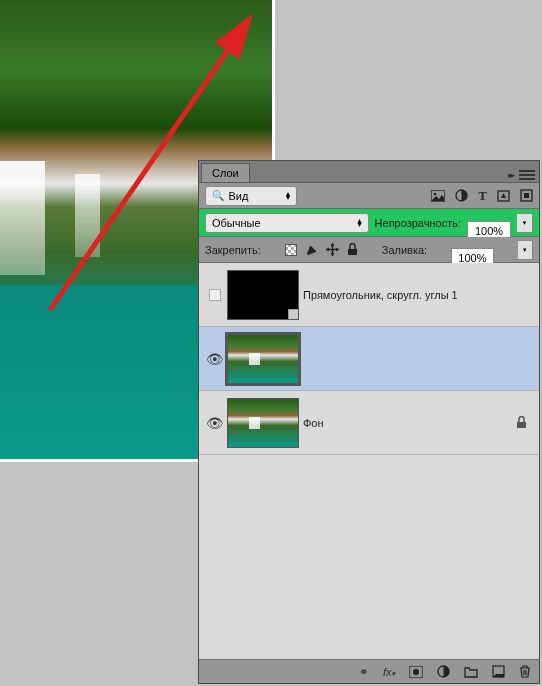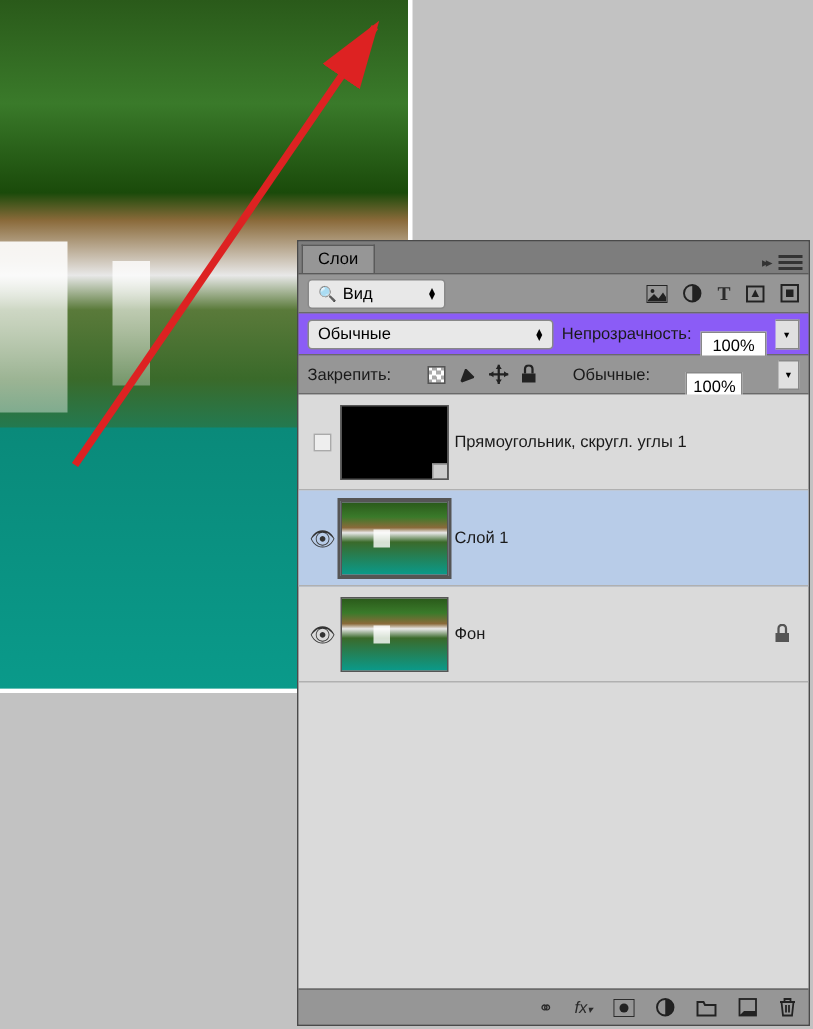--- a/index.html
+++ b/index.html
@@ -21,21 +21,21 @@
   .panel-menu span { height: 2px; background: #333; }
   
   .panel-toolbar1 { height: 26px; background: #969696; display: flex; align-items: center; padding: 0 6px; gap: 4px; border-bottom: 1px solid #6a6a6a; }
   .search-box { flex: 0 0 92px; height: 20px; background: #e8e8e8; border: 1px solid #888; border-radius: 3px; display: flex; align-items: center; padding: 0 6px; gap: 4px; }
   .search-icon { font-size: 10px; }
   .search-arrows { margin-left: auto; font-size: 8px; line-height: 4px; }
   .toolbar1-icons { margin-left: auto; display: flex; gap: 10px; align-items: center; color: #2a2a2a; }
   .toolbar1-icons > span, .toolbar1-icons > div { cursor: pointer; }
   .toolbar1-icons svg { display: block; }
   
-  .panel-toolbar2 { height: 28px; background: #8b5cf6; display: flex; align-items: center; padding: 0 6px; gap: 6px; border-bottom: 1px solid #6a6a6a; }
+  .panel-toolbar2 { height: 28px; background: #22c55e; display: flex; align-items: center; padding: 0 6px; gap: 6px; border-bottom: 1px solid #6a6a6a; }
   .blend-select { flex: 1; height: 20px; background: #e8e8e8; border: 1px solid #888; border-radius: 3px; display: flex; align-items: center; padding: 0 6px; }
   .blend-arrow { margin-left: auto; font-size: 8px; line-height: 4px; }
   .label-sm { color: #1a1a1a; }
   .pct-box { width: 44px; height: 20px; background: #fff; border: 1px solid #888; display: flex; align-items: center; justify-content: center; margin-top: 16px; }
   .pct-arrow { width: 16px; height: 20px; background: #e0e0e0; border: 1px solid #888; border-left: none; display: flex; align-items: center; justify-content: center; font-size: 7px; }
   
   .panel-toolbar3 { height: 26px; background: #969696; display: flex; align-items: center; padding: 0 6px; gap: 24px; border-bottom: 1px solid #6a6a6a; }
   .lock-icons { display: flex; gap: 8px; align-items: center; color: #2a2a2a; }
   .lock-icons > span, .lock-icons svg { cursor: pointer; }
   
@@ -149,41 +149,40 @@
         </svg>
       <svg width="13" height="13">
           <path d="M6.5 0 L6.5 13 M0 6.5 L13 6.5" stroke="#222" stroke-width="1.5"></path>
           <path d="M6.5 0 L4.5 3 L8.5 3 Z M6.5 13 L4.5 10 L8.5 10 Z M0 6.5 L3 4.5 L3 8.5 Z M13 6.5 L10 4.5 L10 8.5 Z" fill="#222"></path>
         </svg>
       <svg width="11" height="13">
           <rect x="1" y="6" width="9" height="6" fill="#222"></rect>
           <path d="M3 6 L3 3 A2.5 2.5 0 0 1 8 3 L8 6" fill="none" stroke="#222" stroke-width="1.5"></path>
         </svg>
     </div>
-    <span style="margin-left:auto" class="label-sm">Обычные:</span>
+    <span style="margin-left:auto" class="label-sm">Заливка:</span>
     <div class="pct-box">
         <span>100%</span>
       </div>
     <div class="pct-arrow">▾</div>
   </div>
 
   <div class="layers-list">
     <div class="layer-row">
       <div class="vis-col">
           <div class="vis-empty"></div>
         </div>
       <div class="thumb thumb-black"></div>
       <div class="layer-name">Прямоугольник, скругл. углы 1</div>
     </div>
     <div class="layer-row selected">
       <div class="vis-col">
           <span class="eye">👁</span>
         </div>
       <div class="thumb thumb-wf selected-border"></div>
-      <div class="layer-name">Слой 1</div>
     </div>
     <div class="layer-row">
       <div class="vis-col">
           <span class="eye">👁</span>
         </div>
       <div class="thumb thumb-wf"></div>
       <div class="layer-name">Фон</div>
       <svg width="11" height="13" class="lock-icon-sm">
           <rect x="1" y="6" width="9" height="6" fill="#555"></rect>
           <path d="M3 6 L3 3 A2.5 2.5 0 0 1 8 3 L8 6" fill="none" stroke="#555" stroke-width="1.5"></path>

